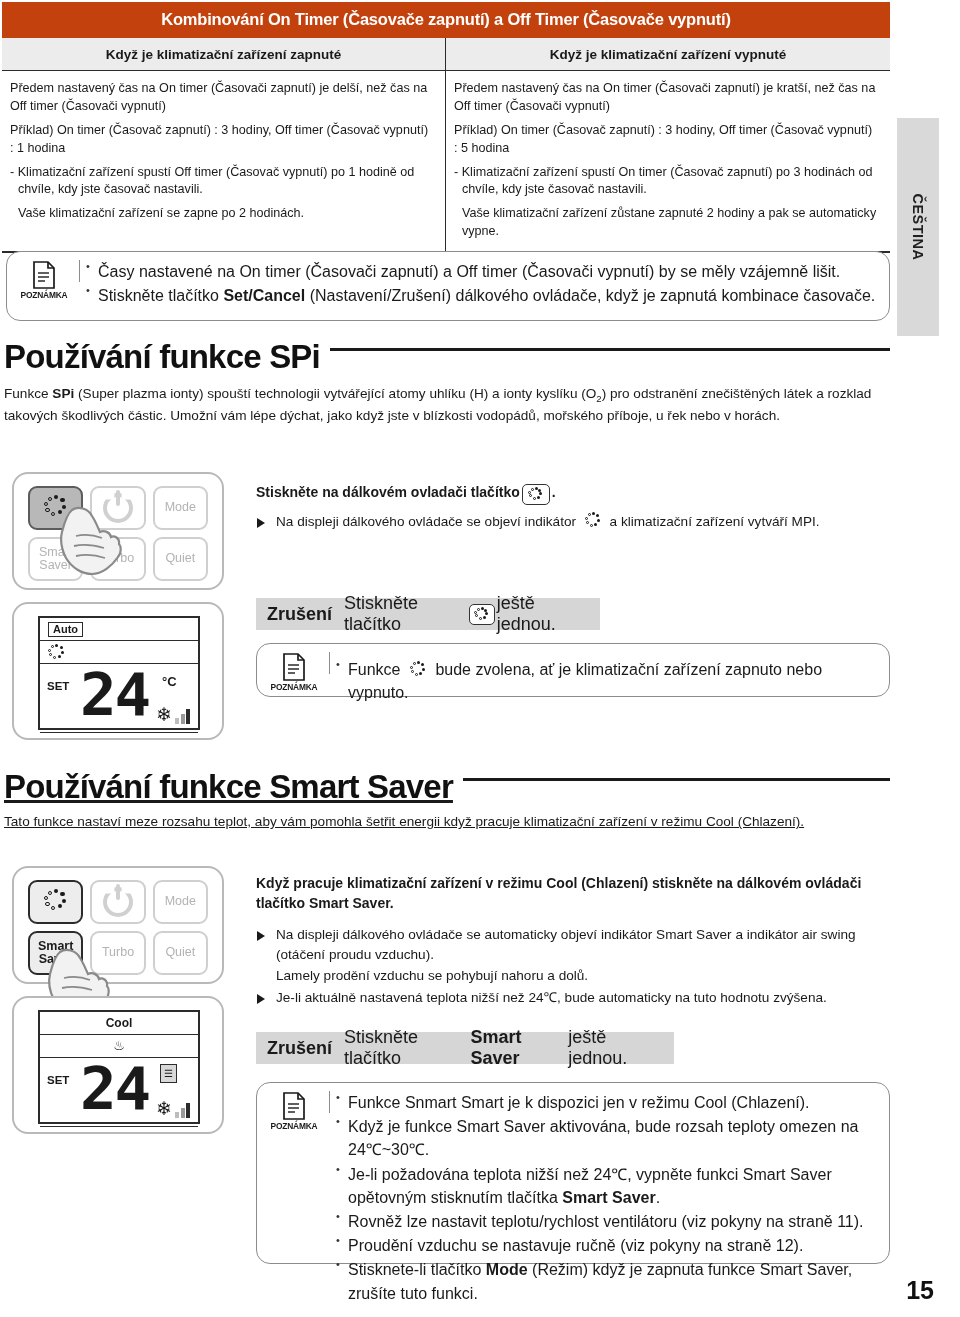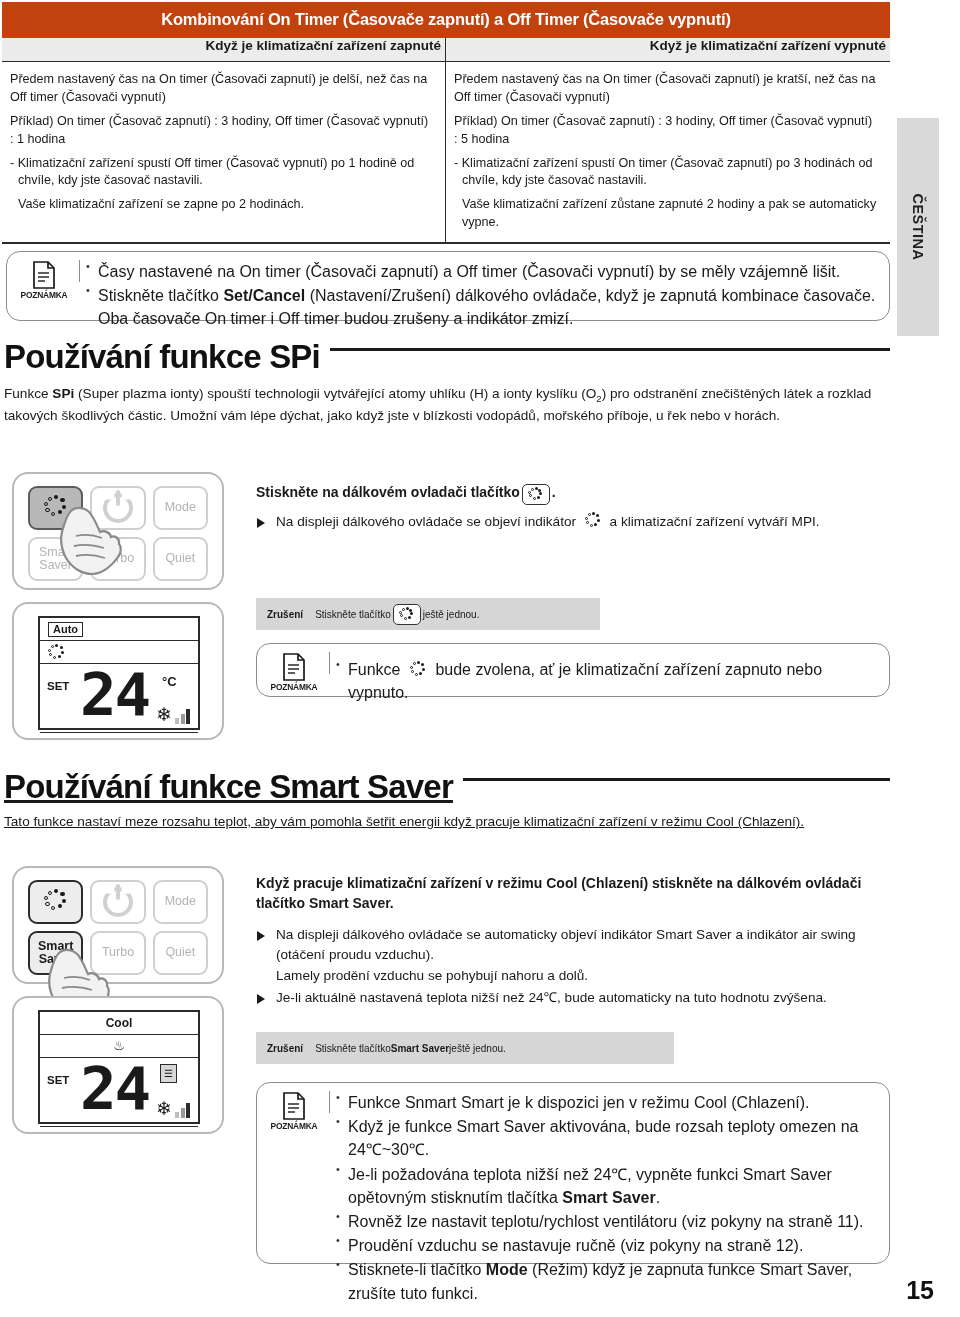--- a/index.html
+++ b/index.html
@@ -28,22 +28,22 @@
   .tbl-title{
     background:#c2410c;color:#fff;text-align:center;
     font-weight:bold;font-size:16.5px;padding:8px 4px 9px;
     letter-spacing:-.2px;
   }
   .tbl-head{
     display:flex;background:#ececec;
     border-bottom:1.5px solid #2b2b2b;
   }
   .tbl-head .cell{
-    flex:0 0 50%;box-sizing:border-box;text-align:right;
-    font-weight:bold;font-size:13.5px;padding:0 4px 8px;
+    flex:0 0 50%;box-sizing:border-box;text-align:center;
+    font-weight:bold;font-size:13.5px;padding:9px 4px 8px;
   }
   .tbl-head .cell:first-child{border-right:1.5px solid #2b2b2b;}
   .tbl-body{display:flex;border-bottom:2px solid #2b2b2b;}
   .tbl-body .cell{
     flex:0 0 50%;box-sizing:border-box;padding:9px 12px 10px 8px;
     font-size:12.6px;line-height:1.42;
   }
   .tbl-body .cell:first-child{border-right:1.5px solid #2b2b2b;}
   .tbl-body p{margin:0 0 6px 0;}
   .tbl-body p:last-child{margin-bottom:0;}
@@ -166,21 +166,21 @@
   .hand{position:absolute;pointer-events:none;}
 
   
   .keybtn{
     display:inline-flex;align-items:center;justify-content:center;
     border:1.5px solid #333;border-radius:5px;background:#fff;
     width:26px;height:19px;vertical-align:-4px;margin:0 2px;
   }
   .cancel-bar{
     position:absolute;background:#d6d6d6;box-sizing:border-box;
-    display:flex;align-items:center;font-size:10px;padding:0 11px;
+    display:flex;align-items:center;font-size:18px;padding:0 11px;
   }
   .cancel-bar .lab{font-weight:bold;margin-right:12px;}
   .arrow-li{position:relative;padding-left:20px;margin-bottom:2px;}
   .arrow-li:before{
     content:"";position:absolute;left:1px;top:6px;
     border-left:8px solid #1a1a1a;border-top:5px solid transparent;
     border-bottom:5px solid transparent;
   }
   .pg-num{
     position:absolute;right:26px;bottom:12px;font-size:25px;font-weight:bold;color:#111;
@@ -228,21 +228,20 @@
         <line x1="6" y1="16" x2="17" y2="16" stroke="#1a1a1a" stroke-width="1.4"></line>
         <line x1="6" y1="20" x2="13" y2="20" stroke="#1a1a1a" stroke-width="1.4"></line>
       </svg>
       <span class="cap">POZNÁMKA</span>
     </div>
     <div class="divider"></div>
     <div class="note-body">
       <ul>
         <li><span>Časy nastavené na On timer (Časovači zapnutí) a Off timer (Časovači vypnutí) by se měly vzájemně lišit.</span></li>
         <li><span>Stiskněte tlačítko </span><b>Set/Cancel</b><span> (Nastavení/Zrušení) dálkového ovládače, když je zapnutá kombinace časovače.</span>
-          <span class="sub">Oba časovače On timer i Off timer budou zrušeny a indikátor zmizí.</span>
         </li>
       </ul>
     </div>
   </div>
 
   <div class="sec-h" style="left:4px;top:340px;width:886px;">
     <span class="txt">Používání funkce SPi</span>
     <span class="rule"></span>
   </div>
 

